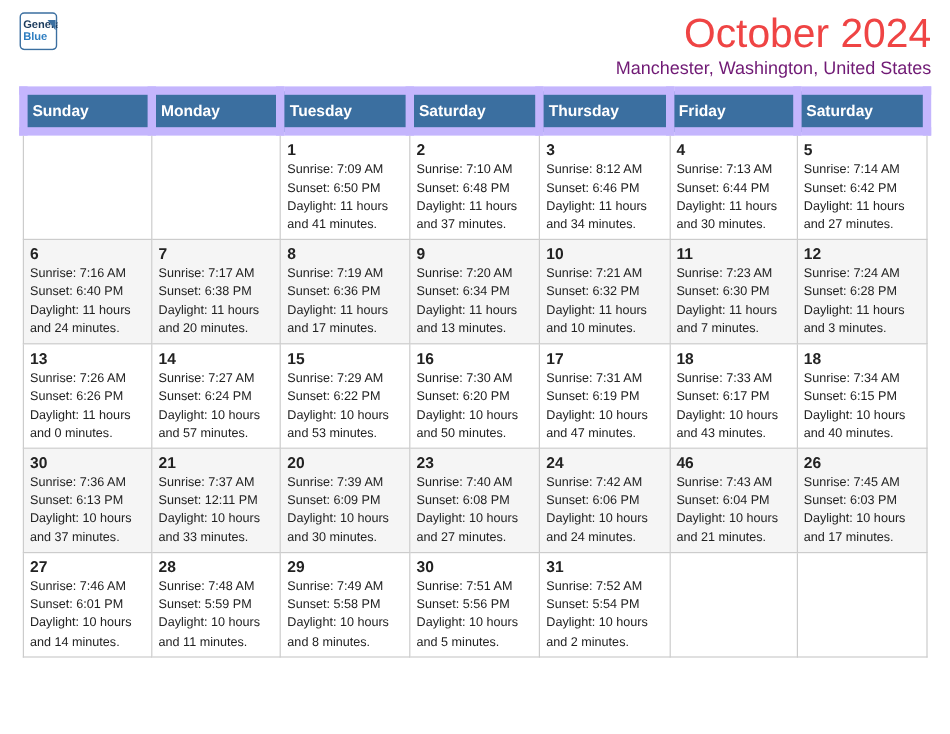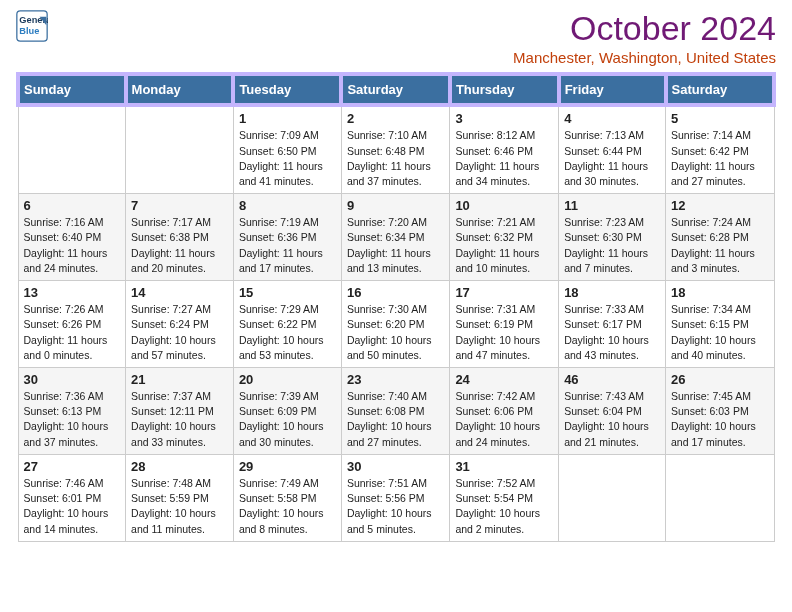--- a/index.html
+++ b/index.html
@@ -30,41 +30,41 @@
     .logo-icon {
       width: 32px;
       height: 32px;
     }
     .title-block {
       text-align: right;
     }
     .month-title {
       font-size: 34px;
       font-weight: 400;
-      color: #701a75;
+      color: #ef4444;
       line-height: 1.1;
     }
     .location-title {
       font-size: 15px;
-      color: #c2410c;
+      color: #701a75;
       margin-top: 2px;
     }
     .calendar {
       width: 100%;
       border-collapse: collapse;
       border: 1px solid #ccc;
     }
     .calendar th {
       background: #3b6fa0;
       color: #fff;
       font-size: 13px;
       font-weight: bold;
       padding: 6px 4px;
       text-align: left;
-      border: 4px solid #c4b5fd;
+      border: 7px solid #c4b5fd;
     }
     .calendar td {
       vertical-align: top;
       border: 1px solid #ccc;
       padding: 4px 5px;
       width: 113px;
       min-height: 80px;
       font-size: 10.5px;
       color: #222;
       background: #fff;

